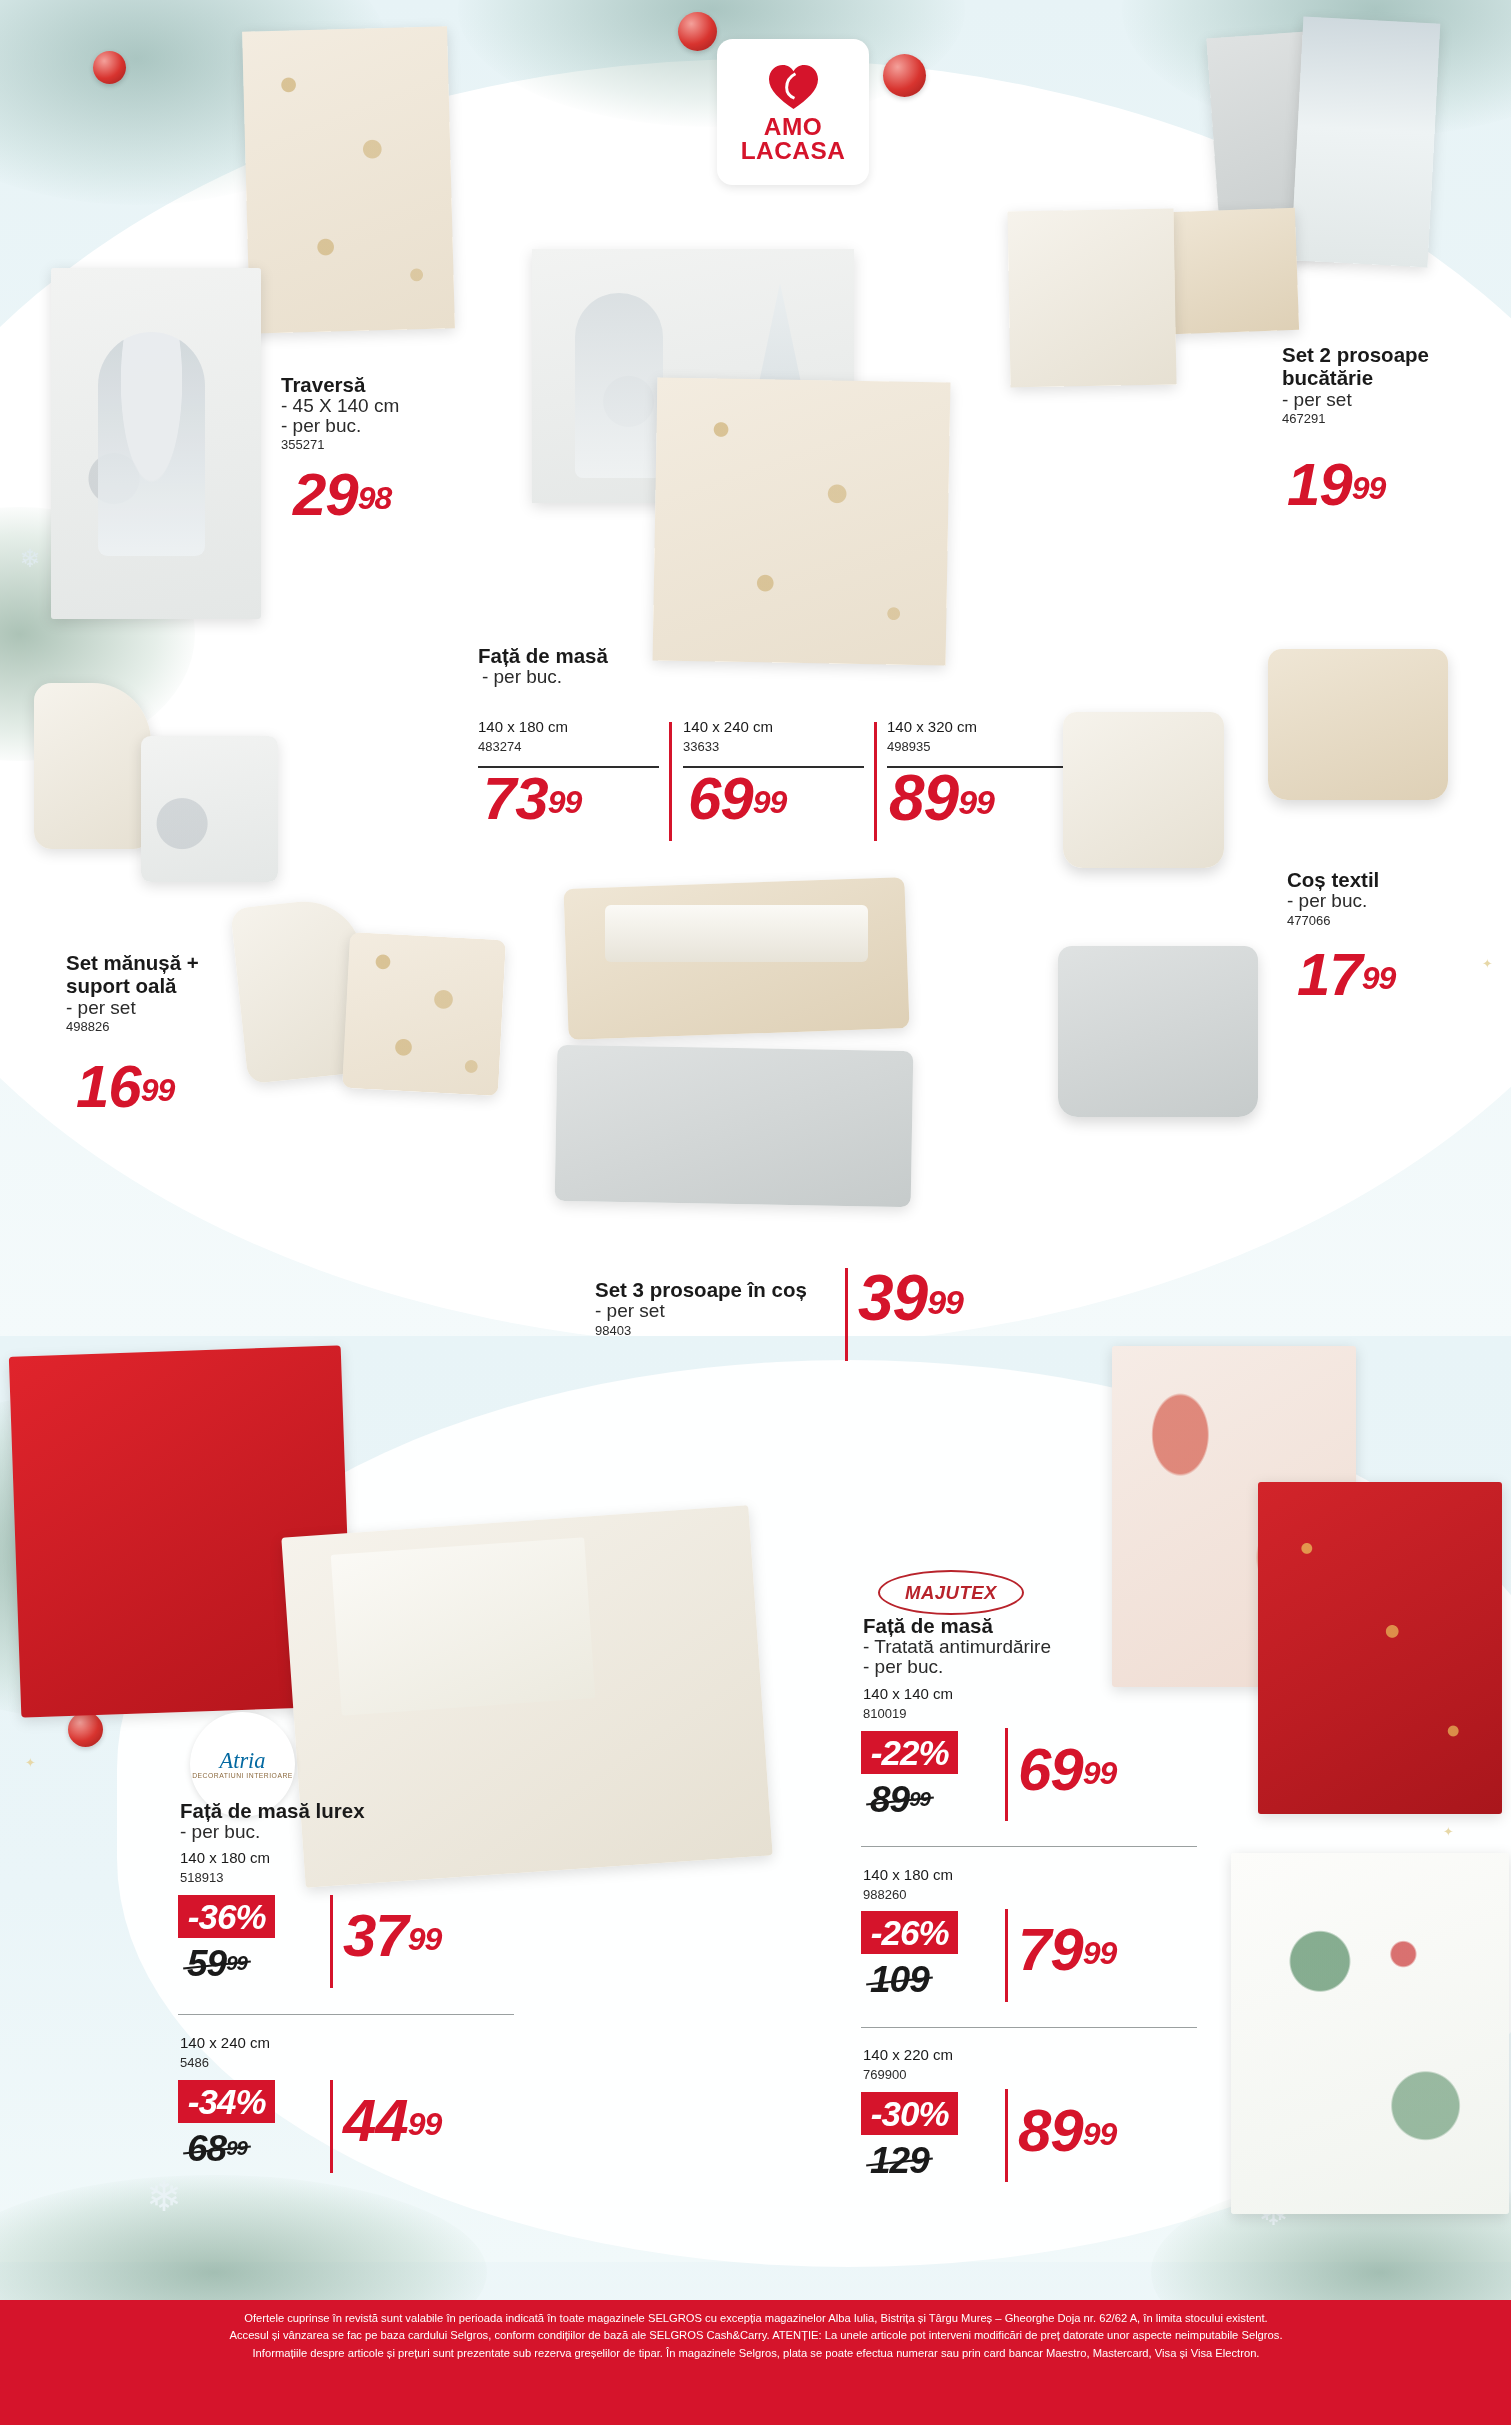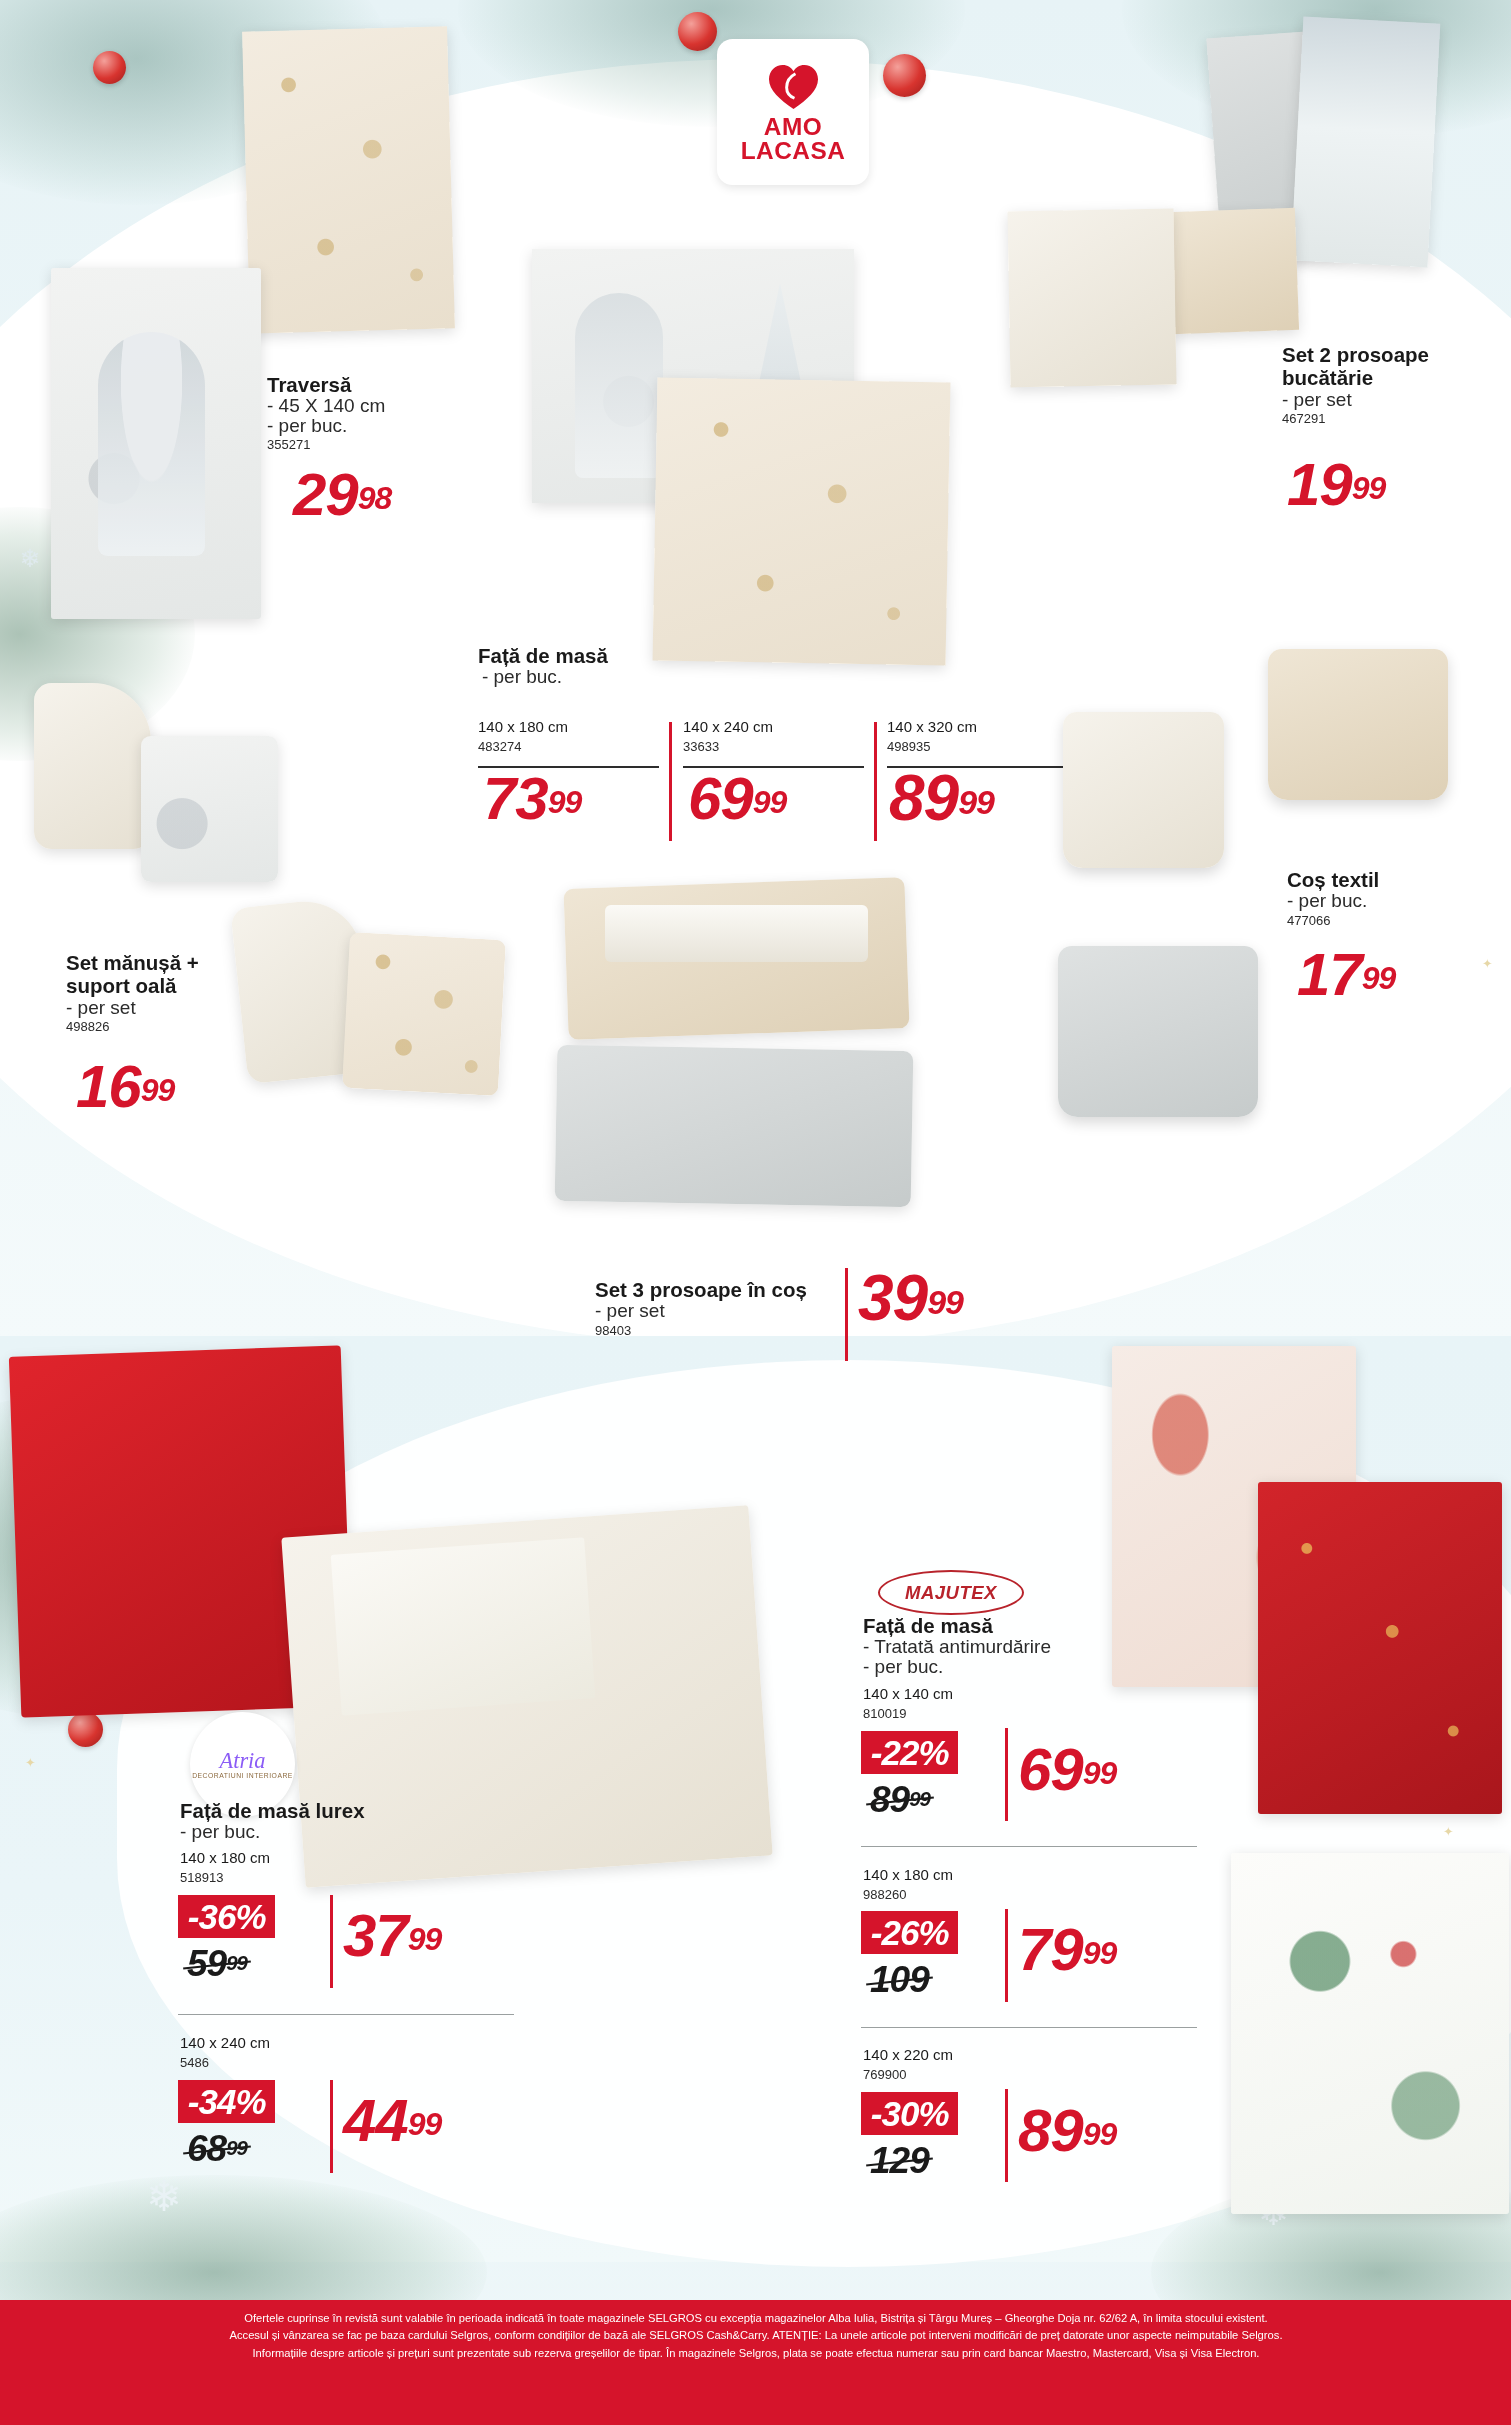--- a/index.html
+++ b/index.html
@@ -162,21 +162,21 @@
   .old::after {
     content: ""; position: absolute; left: -3.9px; right: -3.9px; top: 52%;
     height: 2px; background: #1a1a1a; transform: rotate(-6deg);
   }
 
   .brand-badge {
     position: absolute; background: #fff; border-radius: 50%;
     box-shadow: 0 2px 5.9px rgba(0,0,0,.12);
     display:flex; flex-direction:column; align-items:center; justify-content:center;
   }
-  .brand-atria { font-family: "Liberation Serif", serif; font-style: italic; color:#8b5cf6; font-size: 22.4px; line-height: 22.4px;}
+  .brand-atria { font-family: "Liberation Serif", serif; font-style: italic; color:#0369a1; font-size: 22.4px; line-height: 22.4px;}
   .brand-atria-sub { font-size: 6.8px; color:#8c6a3f; letter-spacing: 0.5px; }
   .brand-majutex {
     position:absolute; width: 146px; height: 45px; border:2px solid #b8232b; border-radius: 50%;
     background:#fff; display:flex; align-items:center; justify-content:center;
     color:#b8232b; font-weight:700; font-style: italic; font-size: 18.5px; letter-spacing:0.5px;
   }
 </style>
 </head>
 <body>
 
@@ -216,21 +216,21 @@
       </svg>
     </div>
     <div class="logo-title">AMO</div>
     <div class="logo-title">LACASA</div>
   </div>
 
   <div class="img shadow tex-gold" style="left:246px;top:29px;width:205px;height:302px;transform:rotate(-1.5deg);"></div>
   <div class="img shadow tex-gnome" style="left:51px;top:268px;width:210px;height:351px;border-radius:2.9px;"></div>
   <div class="img" style="left:98px;top:332px;width:107px;height:224px;background:radial-gradient(ellipse at 50% 22%, #e9ecef 0 40%, rgba(0,0,0,0) 41%), linear-gradient(180deg,#cfd6da 0%, #eef2f4 100%); border-radius:54px 54px 9.8px 9.8px;opacity:.9;"></div>
 
-  <div style="position:absolute;left:267px;top:373px;width:224px;">
+  <div style="position:absolute;left:281px;top:373px;width:224px;">
     <div class="ttl">Traversă</div>
     <div class="sub">- 45 X 140 cm</div>
     <div class="sub">- per buc.</div>
     <div class="code">355271</div>
   </div>
   <div class="price" style="position:absolute;left:293px;top:466px;">
     <span class="int">29</span><span class="dec">98</span>
   </div>
 
   <div class="img shadow tex-grey" style="left:1214px;top:34px;width:122px;height:224px;transform:rotate(-4deg);"></div>

